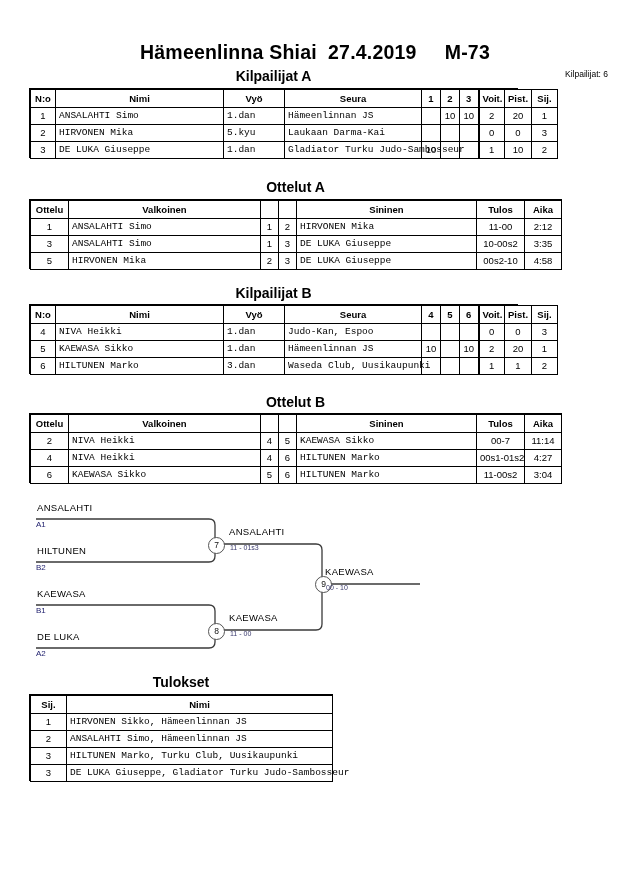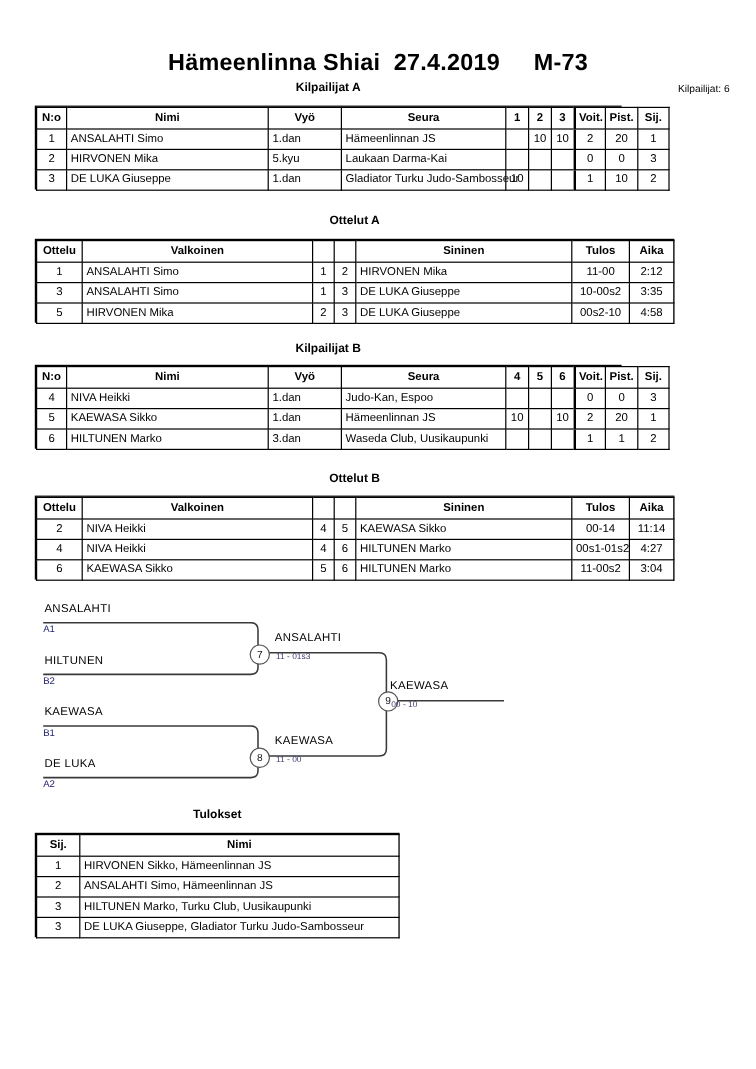--- a/index.html
+++ b/index.html
@@ -29,21 +29,21 @@
   }
   #competitor-count {
     position: absolute;
     right: 22px; top: 69px;
     font-size: 8.5px;
     white-space: nowrap;
   }
 
   .section-caption {
     position: absolute;
-    font-size: 10px;
+    font-size: 14px;
     font-weight: bold;
     text-align: center;
     white-space: nowrap;
   }
 
   
   table.grid {
     position: absolute;
     border-collapse: collapse;
     table-layout: fixed;
@@ -66,21 +66,21 @@
   }
   table.grid tr.head th { height: 17px; line-height: 17px; }
 
   .outerbox {
     position: absolute;
     border: 2px solid #000000;
     box-sizing: border-box;
   }
 
   .c  { text-align: center; }
-  .l  { text-align: left; }
+  .l  { text-align: left; font-family: Liberation Mono, monospace; }
   .thick-l { border-left: 2px solid #000000 !important; }
 
   .ovf { position: relative; }
   .ovf span { position: absolute; left: 3px; top: 0; white-space: nowrap; }
 
   
   #bracket {
     position: absolute;
     left: 0; top: 492px;
     width: 630px; height: 185px;
@@ -333,21 +333,21 @@
     <th class="c">Sininen</th>
     <th class="c">Tulos</th>
     <th class="c">Aika</th>
   </tr>
   <tr>
     <td class="c">2</td>
     <td class="l">NIVA Heikki</td>
     <td class="c">4</td>
     <td class="c">5</td>
     <td class="l">KAEWASA Sikko</td>
-    <td class="c">00-14</td>
+    <td class="c">00-7</td>
     <td class="c">11:14</td>
   </tr>
   <tr>
     <td class="c">4</td>
     <td class="l">NIVA Heikki</td>
     <td class="c">4</td>
     <td class="c">6</td>
     <td class="l">HILTUNEN Marko</td>
     <td class="c">00s1-01s2</td>
     <td class="c">4:27</td>

